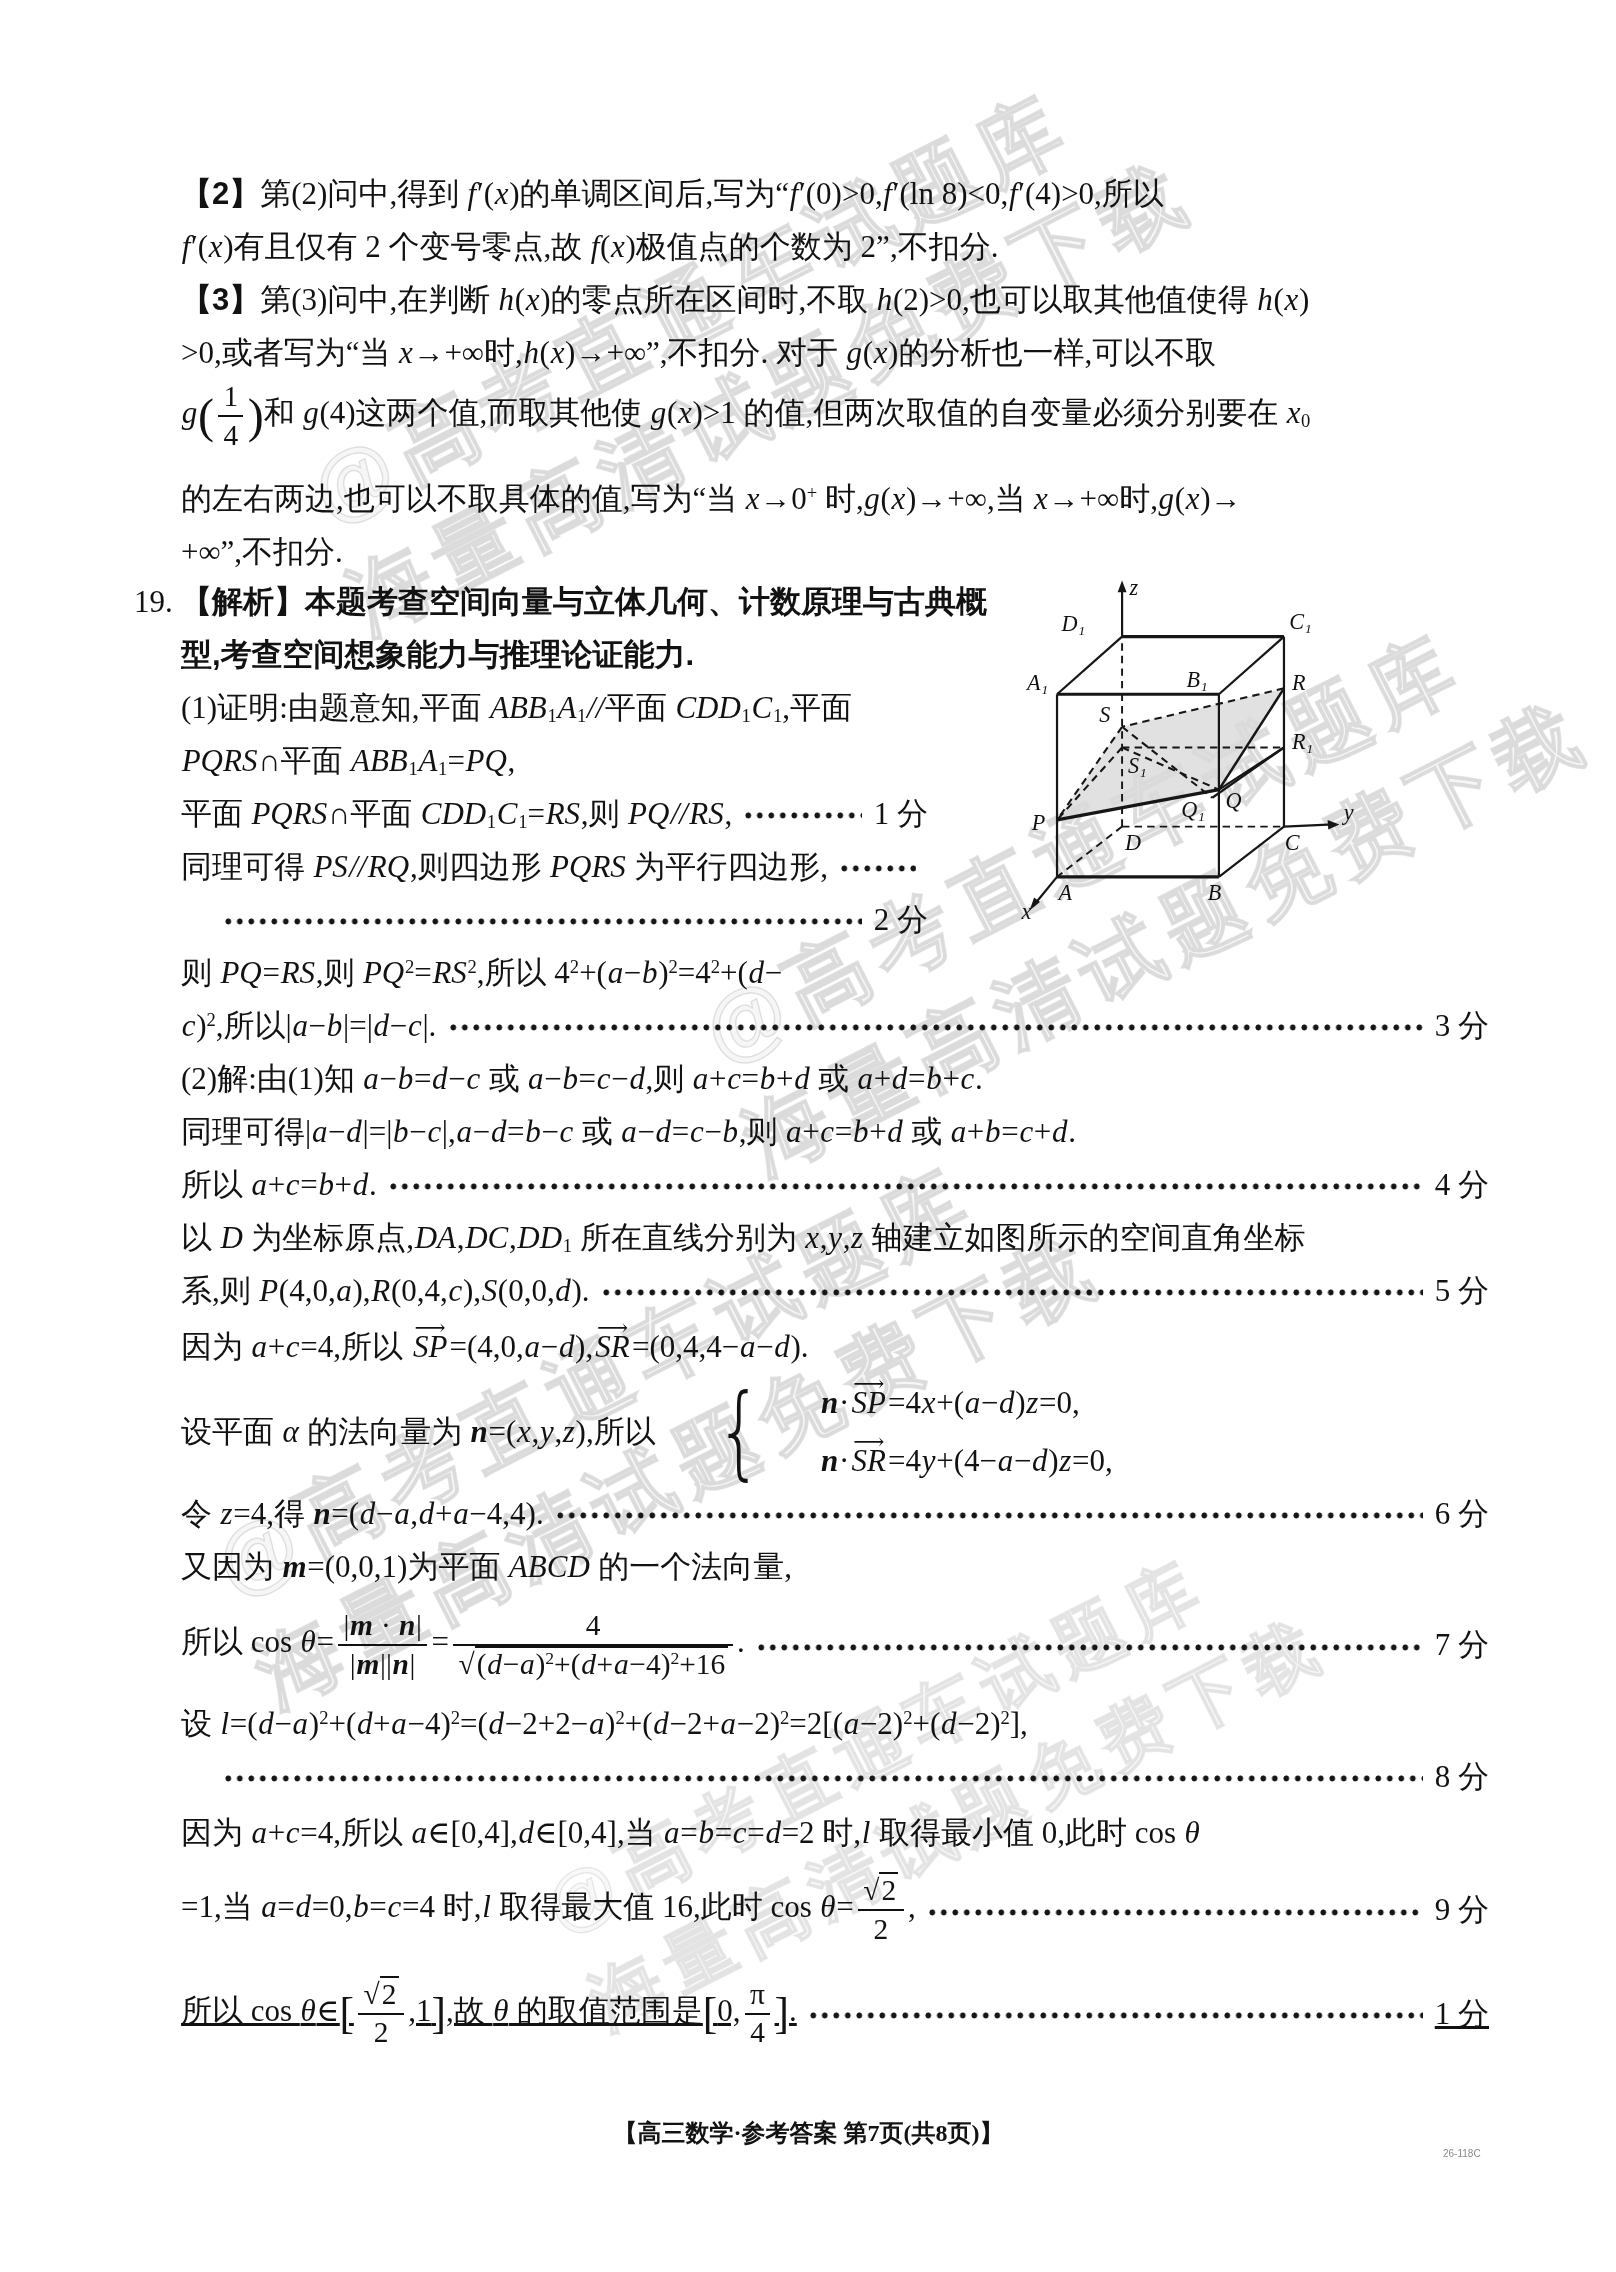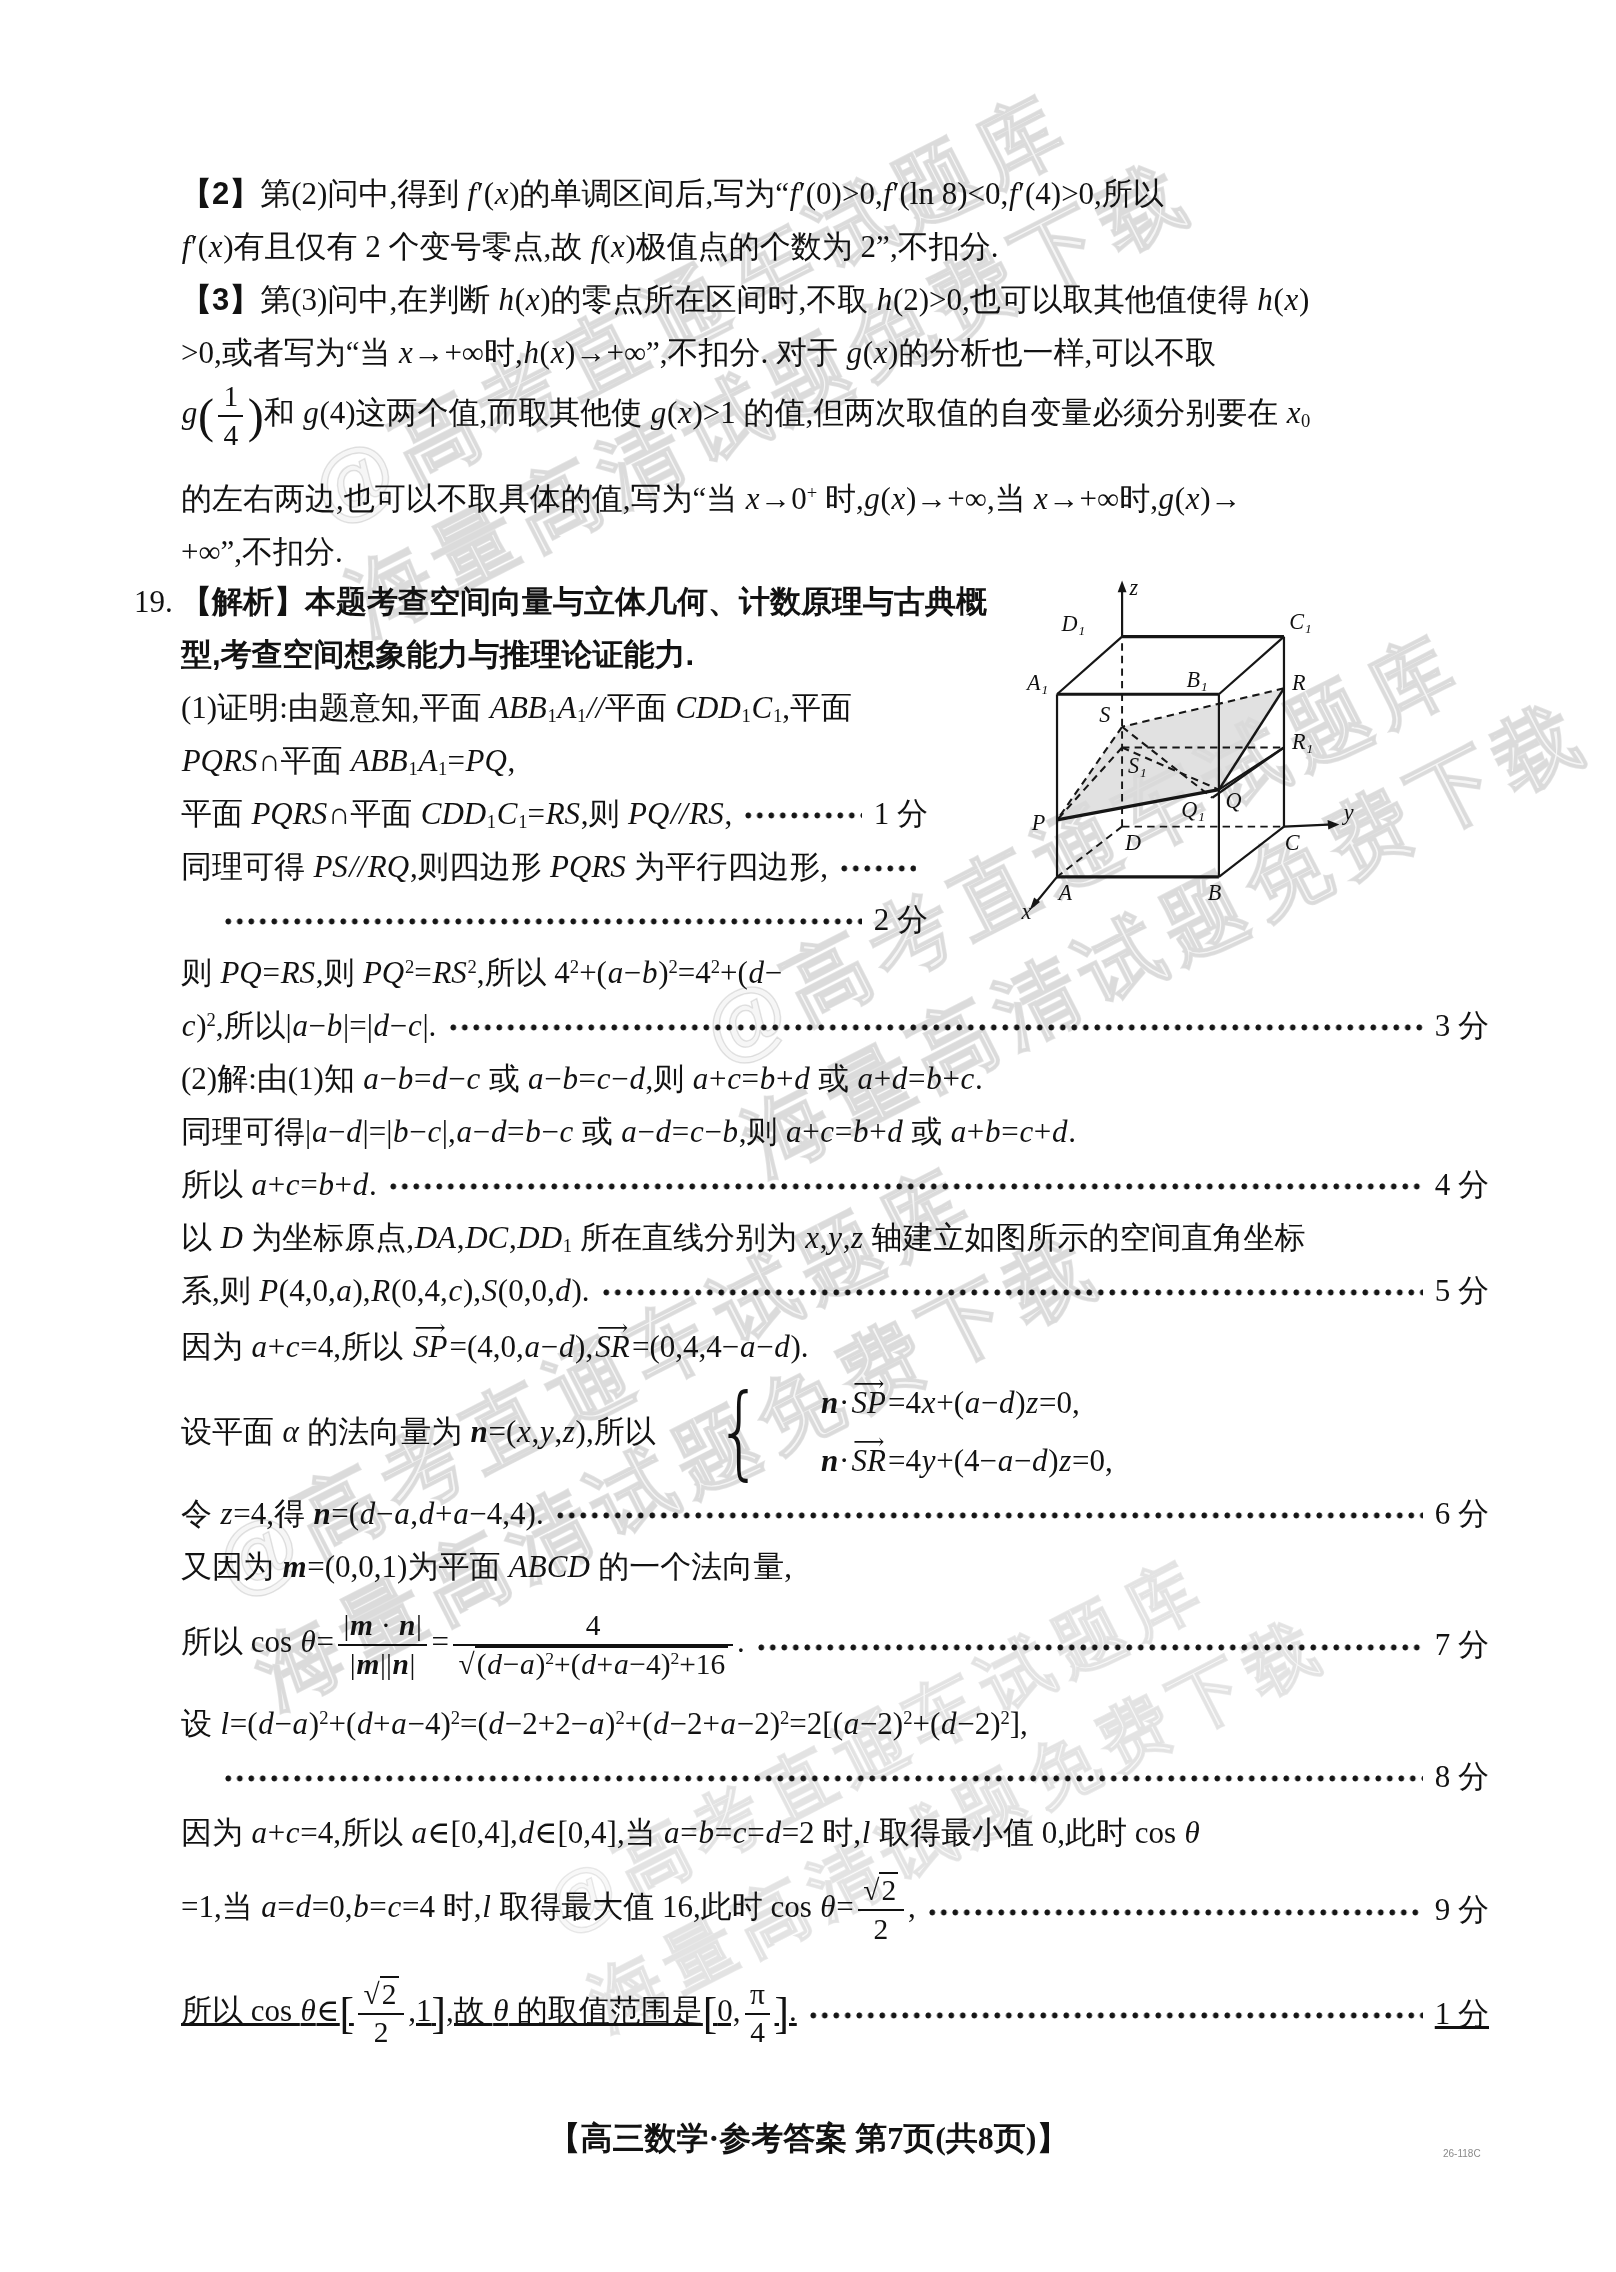--- a/index.html
+++ b/index.html
@@ -55,21 +55,21 @@
   .sysrow{ display:flex; align-items:center; height:111px; white-space:nowrap;gap:44px; }
   .brace { font-family:"DejaVu Sans",sans-serif; font-weight:200; font-size:102px;
            transform:scaleX(0.72); line-height:0.85; margin:0 0 0 7.4px; }
   .eqs   { display:flex; flex-direction:column; gap:15px; margin-left:4.4px; }
   .eqs .eq { height:43px; display:flex; align-items:center; }
   
   .fig { position:absolute; left:1014px; top:576px; z-index:2; }
   .fig text { font-family:"Liberation Serif","DejaVu Serif",serif; font-style:italic; font-size:30px; fill:#111; }
   
   .footer { position:absolute; left:0; top:2117px; width:100%; text-align:center;
-            font-size:32px; font-weight:700; z-index:2; }
+            font-size:24px; font-weight:700; z-index:2; }
   .corner { position:absolute; left:1443px; top:2148px; font-size:10px; color:#8a8a8a;
             font-family:"Liberation Sans","DejaVu Sans",sans-serif; z-index:2; }
 </style>
 </head>
 <body>
 
 <div class="wm" style="left:318px; top:444px;">@高考直通车试题库</div>
 <div class="wm" style="left:355px; top:554px;">海量高清试题免费下载</div>
 <div class="wm" style="left:710px; top:984px;">@高考直通车试题库</div>
 <div class="wm" style="left:751px;top:1094px;">海量高清试题免费下载</div>

